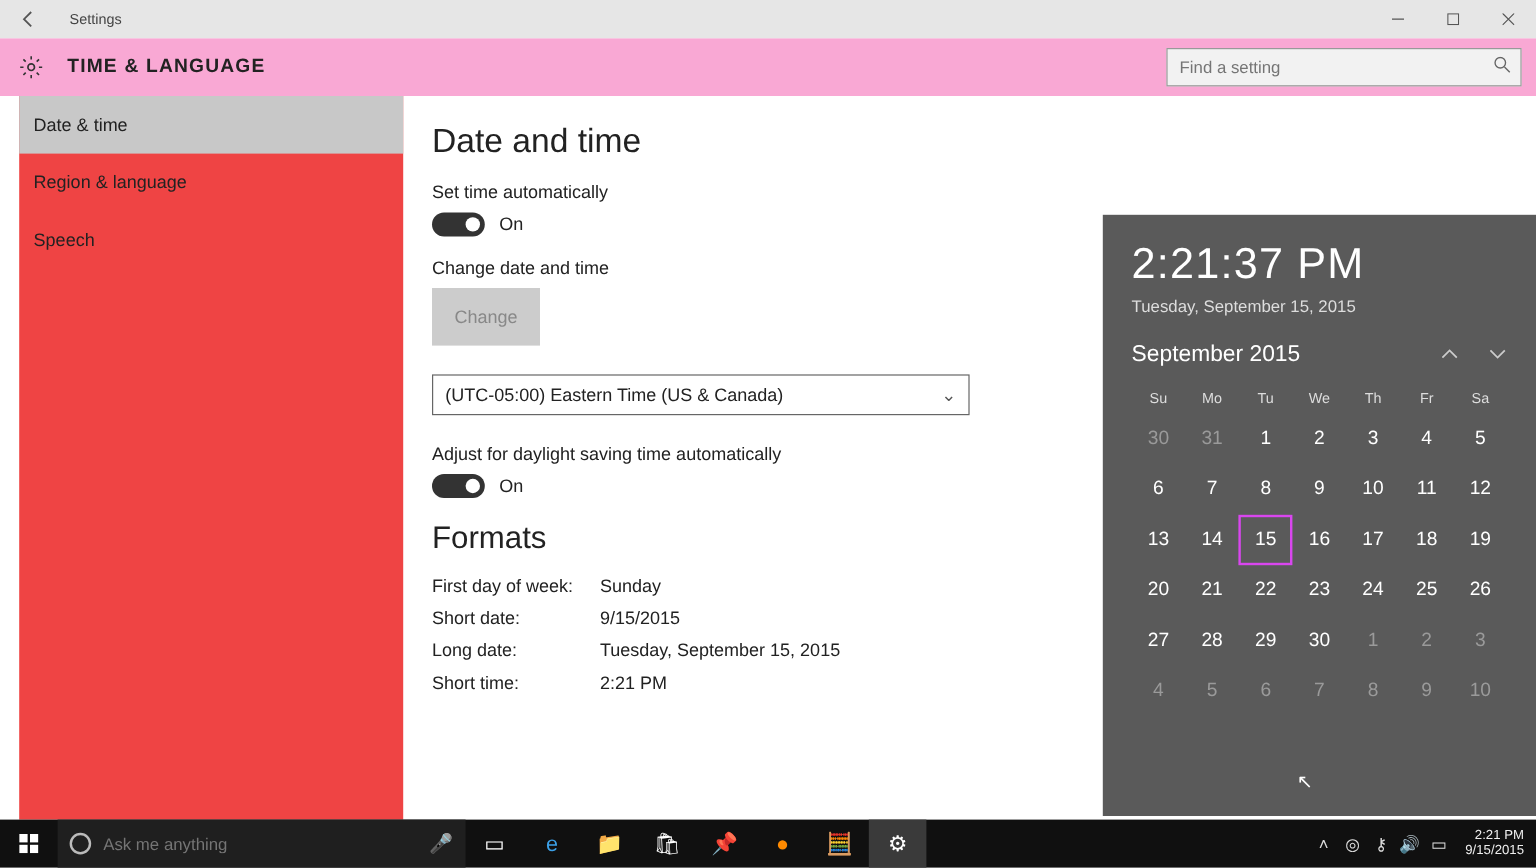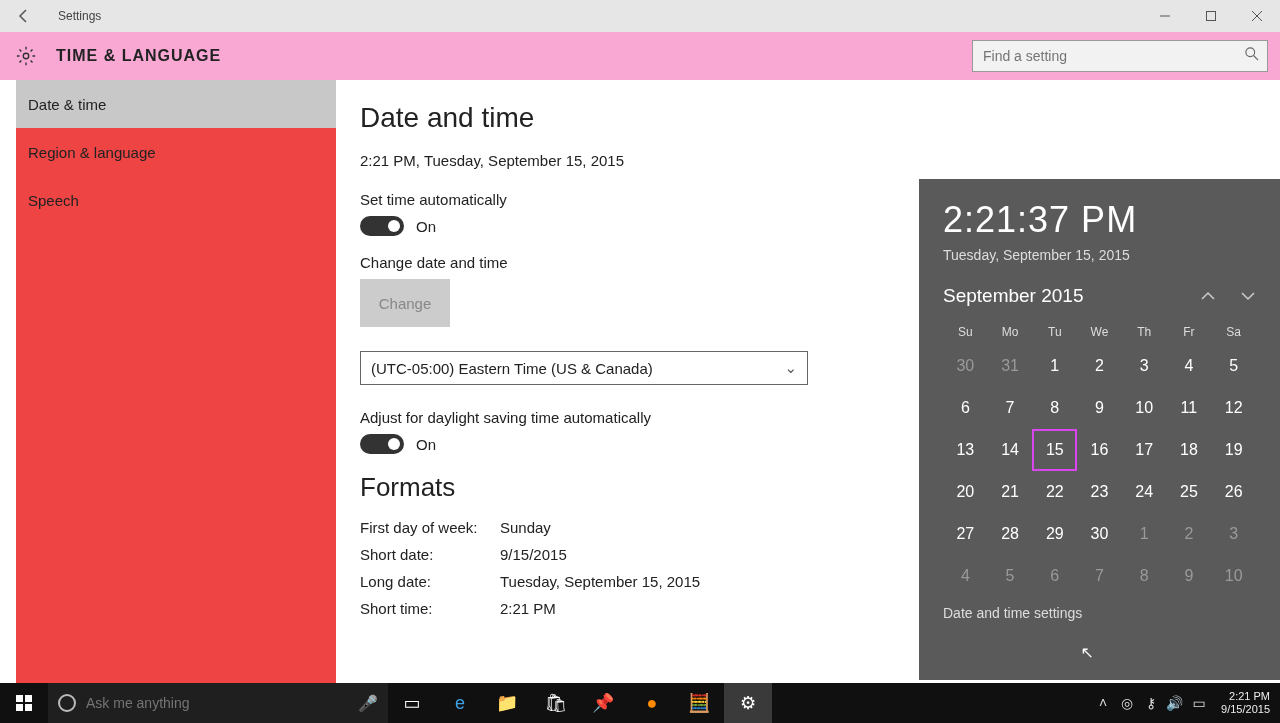--- a/index.html
+++ b/index.html
@@ -127,21 +127,20 @@
     <div class="item">
         <span>Region &amp; language</span>
       </div>
     <div class="item">
         <span>Speech</span>
       </div>
   </div>
 
   <div class="content">
     <h1>Date and time</h1>
-    <div class="now">2:21 PM, Tuesday, September 15, 2015</div>
 
     <div class="lbl">Set time automatically</div>
     <div class="toggle-row">
       <div class="toggle">
           <div class="knob"></div>
         </div>
       <div class="state">On</div>
     </div>
 
     <div class="lbl">Change date and time</div>
@@ -254,21 +253,20 @@
           <div class="dim">4</div>
           <div class="dim">5</div>
           <div class="dim">6</div>
           <div class="dim">7</div>
           <div class="dim">8</div>
           <div class="dim">9</div>
           <div class="dim">10</div>
         </div>
       </div>
   </div>
-  <div class="link">Date and time settings</div>
   <div class="cursor">↖</div>
 </div>
 
 <div class="taskbar">
   <div class="start">
     <svg width="16" height="16" viewBox="0 0 16 16">
         <rect x="0" y="0" width="7" height="7" fill="#fff"></rect>
         <rect x="9" y="0" width="7" height="7" fill="#fff"></rect>
         <rect x="0" y="9" width="7" height="7" fill="#fff"></rect>
         <rect x="9" y="9" width="7" height="7" fill="#fff"></rect>

